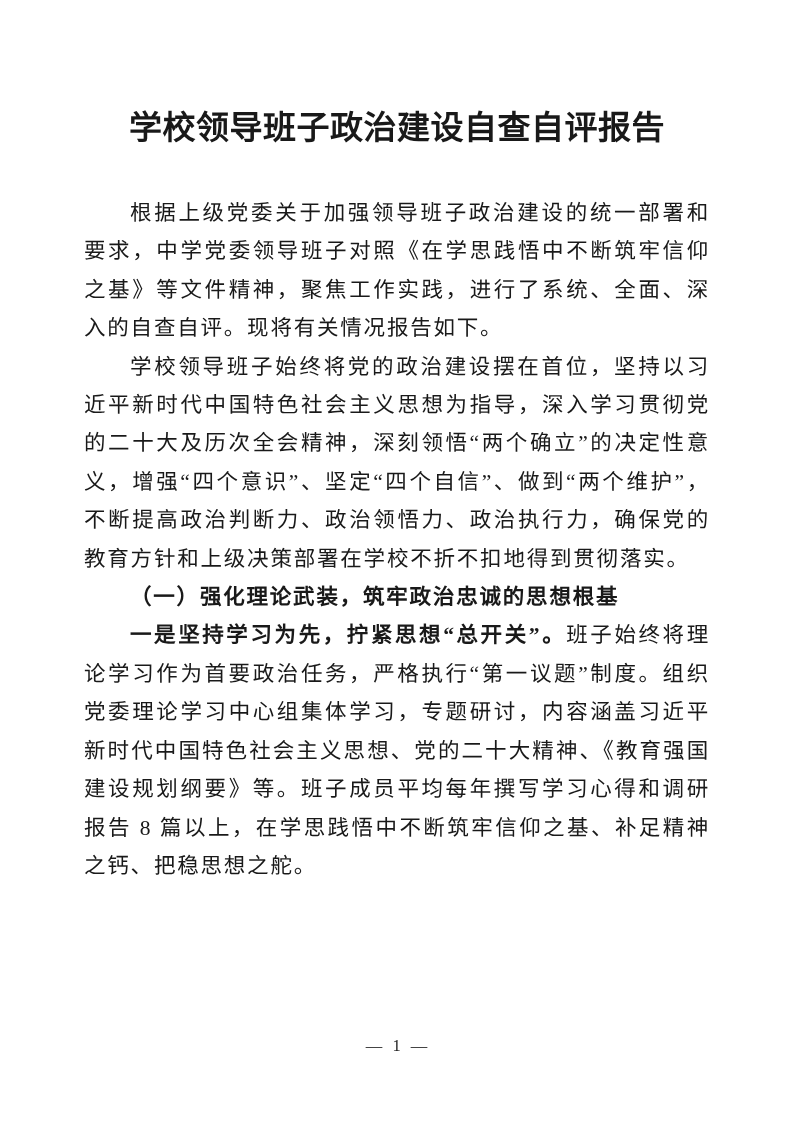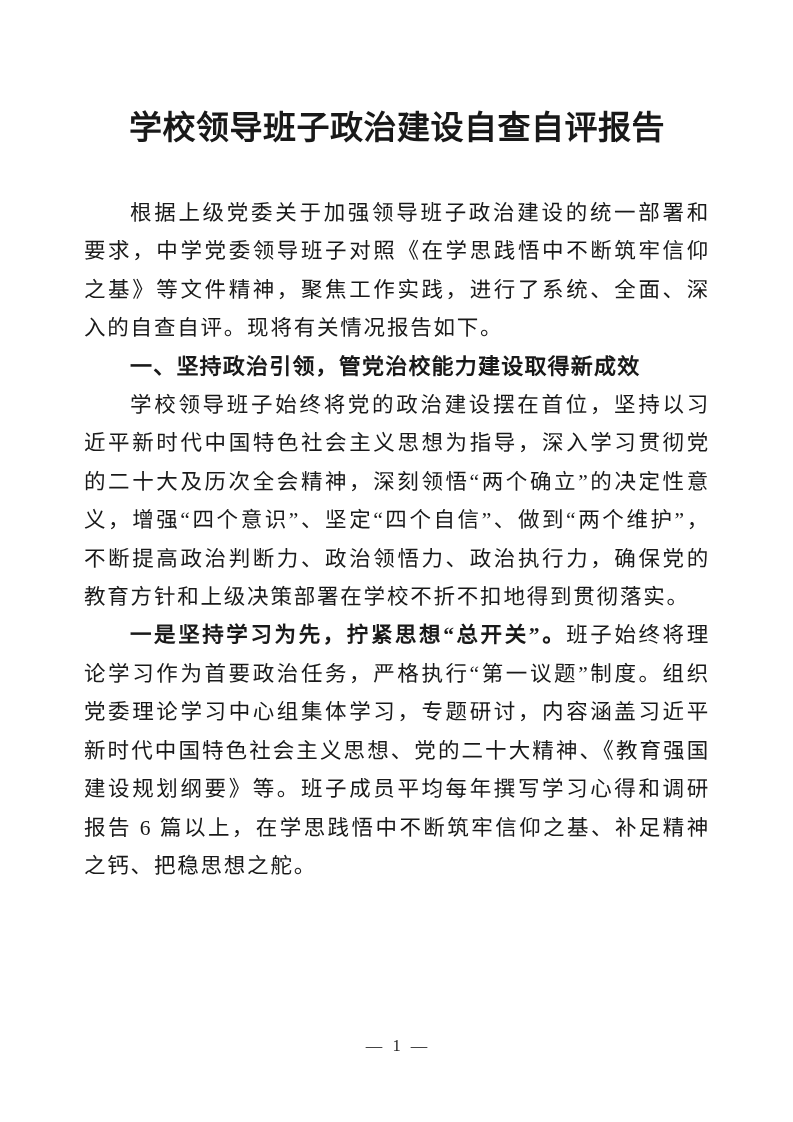--- a/index.html
+++ b/index.html
@@ -69,23 +69,23 @@
 </style>
 </head>
 <body>
 
 <div class="page">
 
   <h1 class="doc-title">学校领导班子政治建设自查自评报告</h1>
 
   <p class="para">根据上级党委关于加强领导班子政治建设的统一部署和要求，中学党委领导班子对照《在学思践悟中不断筑牢信仰之基》等文件精神，聚焦工作实践，进行了系统、全面、深入的自查自评。现将有关情况报告如下。</p>
 
-  <h2 class="h-level1">一、坚持政治引领，管党治校能力建设取得新成效</h2>
 
   <p class="para">学校领导班子始终将党的政治建设摆在首位，坚持以习近平新时代中国特色社会主义思想为指导，深入学习贯彻党的二十大及历次全会精神，深刻领悟“两个确立”的决定性意义，增强“四个意识”、坚定“四个自信”、做到“两个维护”，不断提高政治判断力、政治领悟力、政治执行力，确保党的教育方针和上级决策部署在学校不折不扣地得到贯彻落实。</p>
 
+  <h3 class="h-level2">（一）强化理论武装，筑牢政治忠诚的思想根基</h3>
 
-  <p class="para"><span class="lead">一是坚持学习为先，拧紧思想“总开关”。</span><span>班子始终将理论学习作为首要政治任务，严格执行“第一议题”制度。组织党委理论学习中心组集体学习，专题研讨，内容涵盖习近平新时代中国特色社会主义思想、党的二十大精神、《教育强国建设规划纲要》等。班子成员平均每年撰写学习心得和调研报告 6 篇以上，在学思践悟中不断筑牢信仰之基、补足精神之钙、把稳思想之舵。</span></p>
+  <p class="para"><span class="lead">一是坚持学习为先，拧紧思想“总开关”。</span><span>班子始终将理论学习作为首要政治任务，严格执行“第一议题”制度。组织党委理论学习中心组集体学习，专题研讨，内容涵盖习近平新时代中国特色社会主义思想、党的二十大精神、《教育强国建设规划纲要》等。班子成员平均每年撰写学习心得和调研报告 8 篇以上，在学思践悟中不断筑牢信仰之基、补足精神之钙、把稳思想之舵。</span></p>
 
 
   <div class="page-number">— 1 —</div>
 
 </div>
 
 </body></html>

